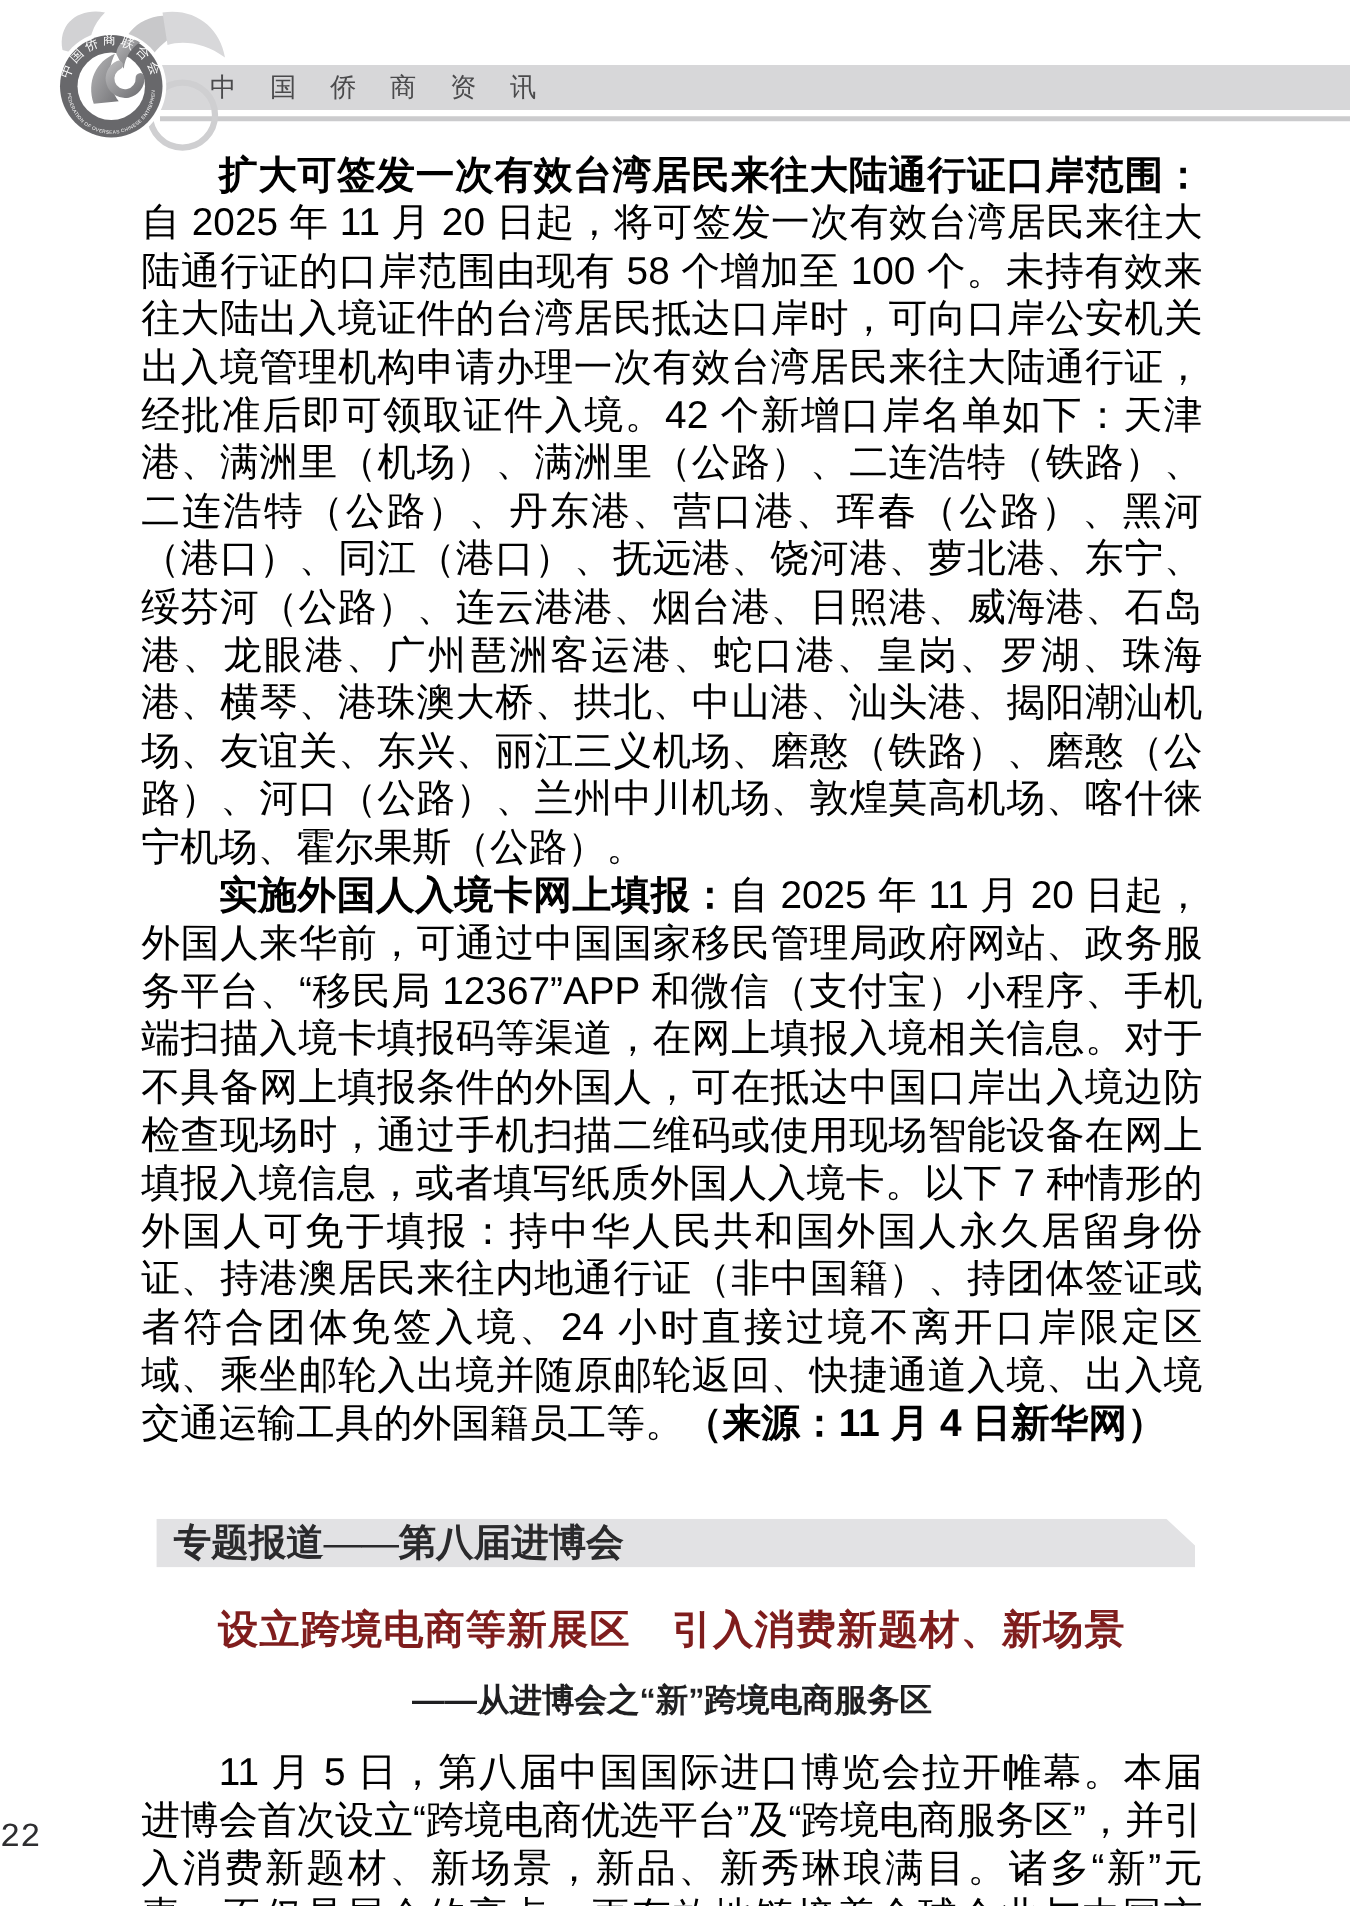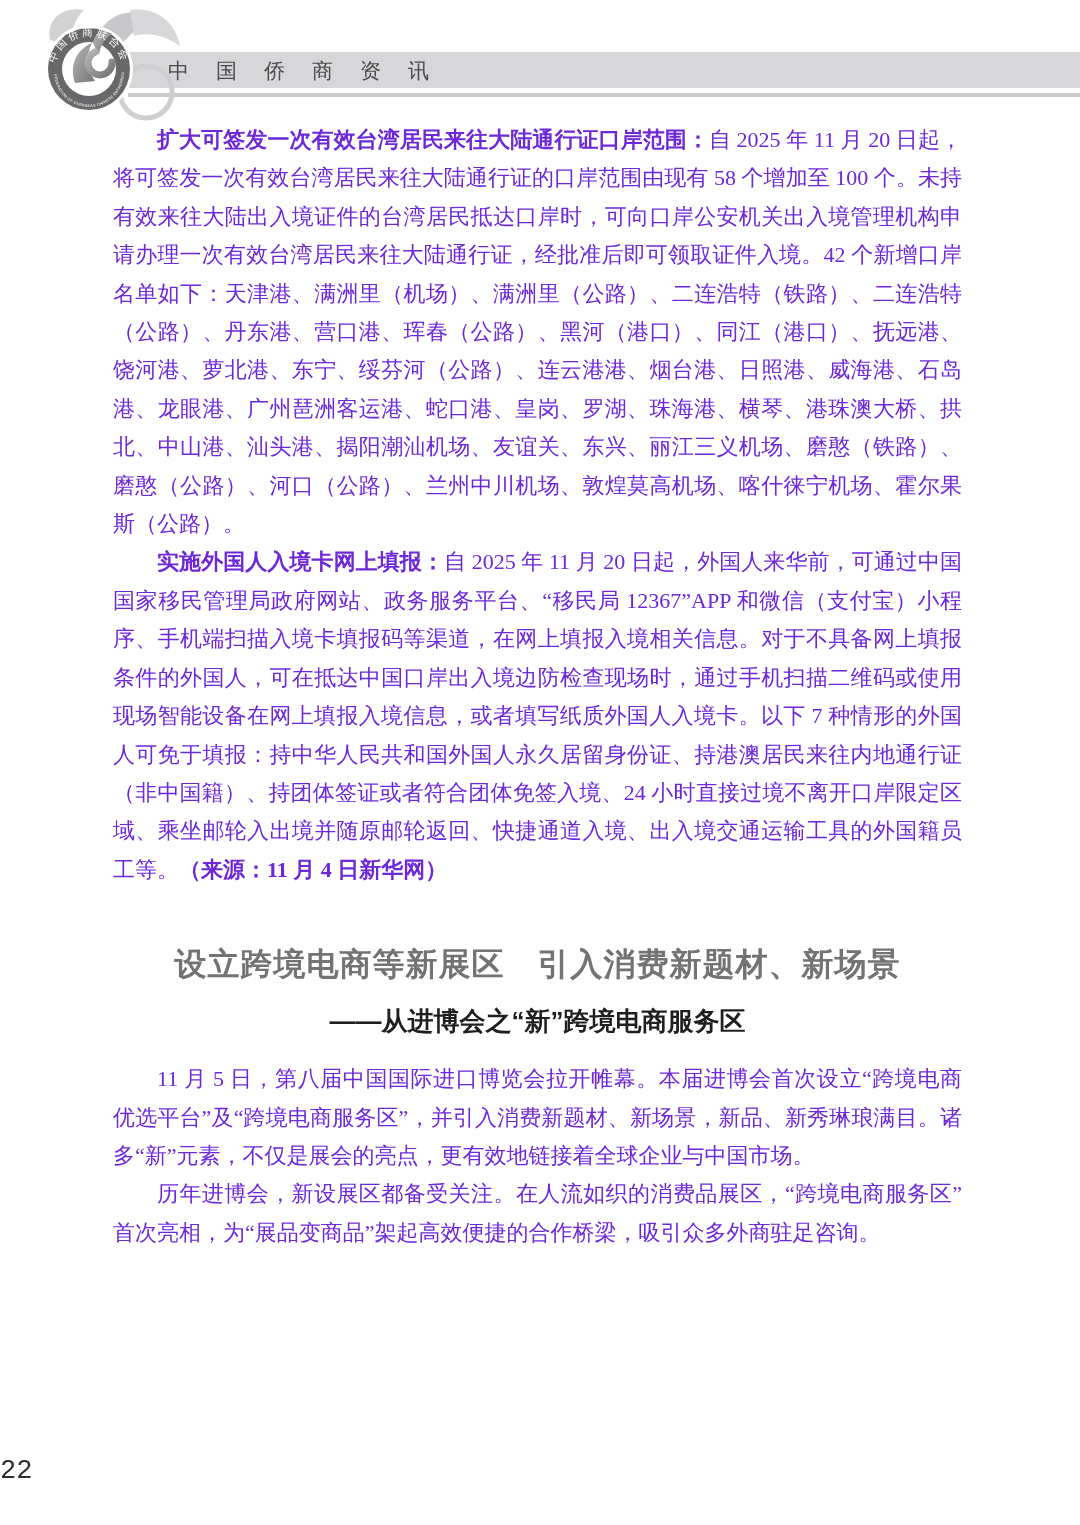--- a/index.html
+++ b/index.html
@@ -11,36 +11,36 @@
   .band{position:absolute;left:108px;right:0;top:52px;height:36px;background:#d7d7d9;}
   .band-underline{position:absolute;left:128px;right:0;top:93px;height:4px;background:#cbcbcd;}
   .band-title{
     position:absolute;left:168px;top:52px;height:20px;line-height:37px;
     font-size:21px;letter-spacing:27px;color:#4a4a4c;white-space:nowrap;
   }
   .logo{position:absolute;left:30px;top:2px;width:172px;height:126px;}
   
   .content{position:absolute;left:113px;top:121px;width:849px;}
   .body-para{
-    margin:0;text-indent:2em;font-size:22px;line-height:38.4px;
-    text-align:justify;color:#6d28d9;font-family:Liberation Serif, serif;
+    margin:0;text-indent:2em;font-size:31px;line-height:38.4px;
+    text-align:justify;color:#000000;
   }
   .b{font-weight:bold;}
   
   .section-banner{
     margin:57px 0 0 12px;width:831px;height:39px;background:#e2e2e4;
     clip-path:polygon(0 0, calc(100% - 23px) 0, 100% 55%, 100% 100%, 0 100%);
   }
   .section-banner span{
     display:block;font-family:"Liberation Serif",serif;font-weight:600;
     font-size:30px;line-height:39px;padding-left:14px;color:#2a2a2c;
   }
   .article-title{
-    margin:54px 0 0;text-align:center;font-size:32px;font-weight:bold;
-    color:#737373;letter-spacing:1px;
+    margin:28px 0 0;text-align:center;font-size:32px;font-weight:bold;
+    color:#7f1d1d;letter-spacing:1px;
   }
   .article-subtitle{
     margin:17px 0 0;text-align:center;font-size:26px;font-weight:bold;color:#1f1f21;
   }
   .feature-paras{margin-top:21px;}
   
   .page-number{
     position:absolute;left:0;right:0;top:1456px;text-align:left;
     font-family:Liberation Mono, monospace;font-size:27px;color:#2e2e30;
   }
@@ -90,20 +90,23 @@
 
   <main class="content">
     <section>
       <div>
           <p class="body-para"><span class="b">扩大可签发一次有效台湾居民来往大陆通行证口岸范围：</span><span>自 2025 年 11 月 20 日起，将可签发一次有效台湾居民来往大陆通行证的口岸范围由现有 58 个增加至 100 个。未持有效来往大陆出入境证件的台湾居民抵达口岸时，可向口岸公安机关出入境管理机构申请办理一次有效台湾居民来往大陆通行证，经批准后即可领取证件入境。42 个新增口岸名单如下：天津港、满洲里（机场）、满洲里（公路）、二连浩特（铁路）、二连浩特（公路）、丹东港、营口港、珲春（公路）、黑河（港口）、同江（港口）、抚远港、饶河港、萝北港、东宁、绥芬河（公路）、连云港港、烟台港、日照港、威海港、石岛港、龙眼港、广州琶洲客运港、蛇口港、皇岗、罗湖、珠海港、横琴、港珠澳大桥、拱北、中山港、汕头港、揭阳潮汕机场、友谊关、东兴、丽江三义机场、磨憨（铁路）、磨憨（公路）、河口（公路）、兰州中川机场、敦煌莫高机场、喀什徕宁机场、霍尔果斯（公路）。</span></p>
           <p class="body-para"><span class="b">实施外国人入境卡网上填报：</span><span>自 2025 年 11 月 20 日起，外国人来华前，可通过中国国家移民管理局政府网站、政务服务平台、“移民局 12367”APP 和微信（支付宝）小程序、手机端扫描入境卡填报码等渠道，在网上填报入境相关信息。对于不具备网上填报条件的外国人，可在抵达中国口岸出入境边防检查现场时，通过手机扫描二维码或使用现场智能设备在网上填报入境信息，或者填写纸质外国人入境卡。以下 7 种情形的外国人可免于填报：持中华人民共和国外国人永久居留身份证、持港澳居民来往内地通行证（非中国籍）、持团体签证或者符合团体免签入境、24 小时直接过境不离开口岸限定区域、乘坐邮轮入出境并随原邮轮返回、快捷通道入境、出入境交通运输工具的外国籍员工等。</span><span class="b">（来源：11 月 4 日新华网）</span></p>
         </div>
     </section>
 
     <section>
+      <div class="section-banner">
+        <span>专题报道——第八届进博会</span>
+      </div>
       <h1 class="article-title">设立跨境电商等新展区　引入消费新题材、新场景</h1>
       <h2 class="article-subtitle">——从进博会之“新”跨境电商服务区</h2>
       <div class="feature-paras">
           <p class="body-para"><span>11 月 5 日，第八届中国国际进口博览会拉开帷幕。本届进博会首次设立“跨境电商优选平台”及“跨境电商服务区”，并引入消费新题材、新场景，新品、新秀琳琅满目。诸多“新”元素，不仅是展会的亮点，更有效地链接着全球企业与中国市场。</span></p>
           <p class="body-para"><span>历年进博会，新设展区都备受关注。在人流如织的消费品展区，“跨境电商服务区”首次亮相，为“展品变商品”架起高效便捷的合作桥梁，吸引众多外商驻足咨询。</span></p>
         </div>
     </section>
   </main>
 
   <footer>

